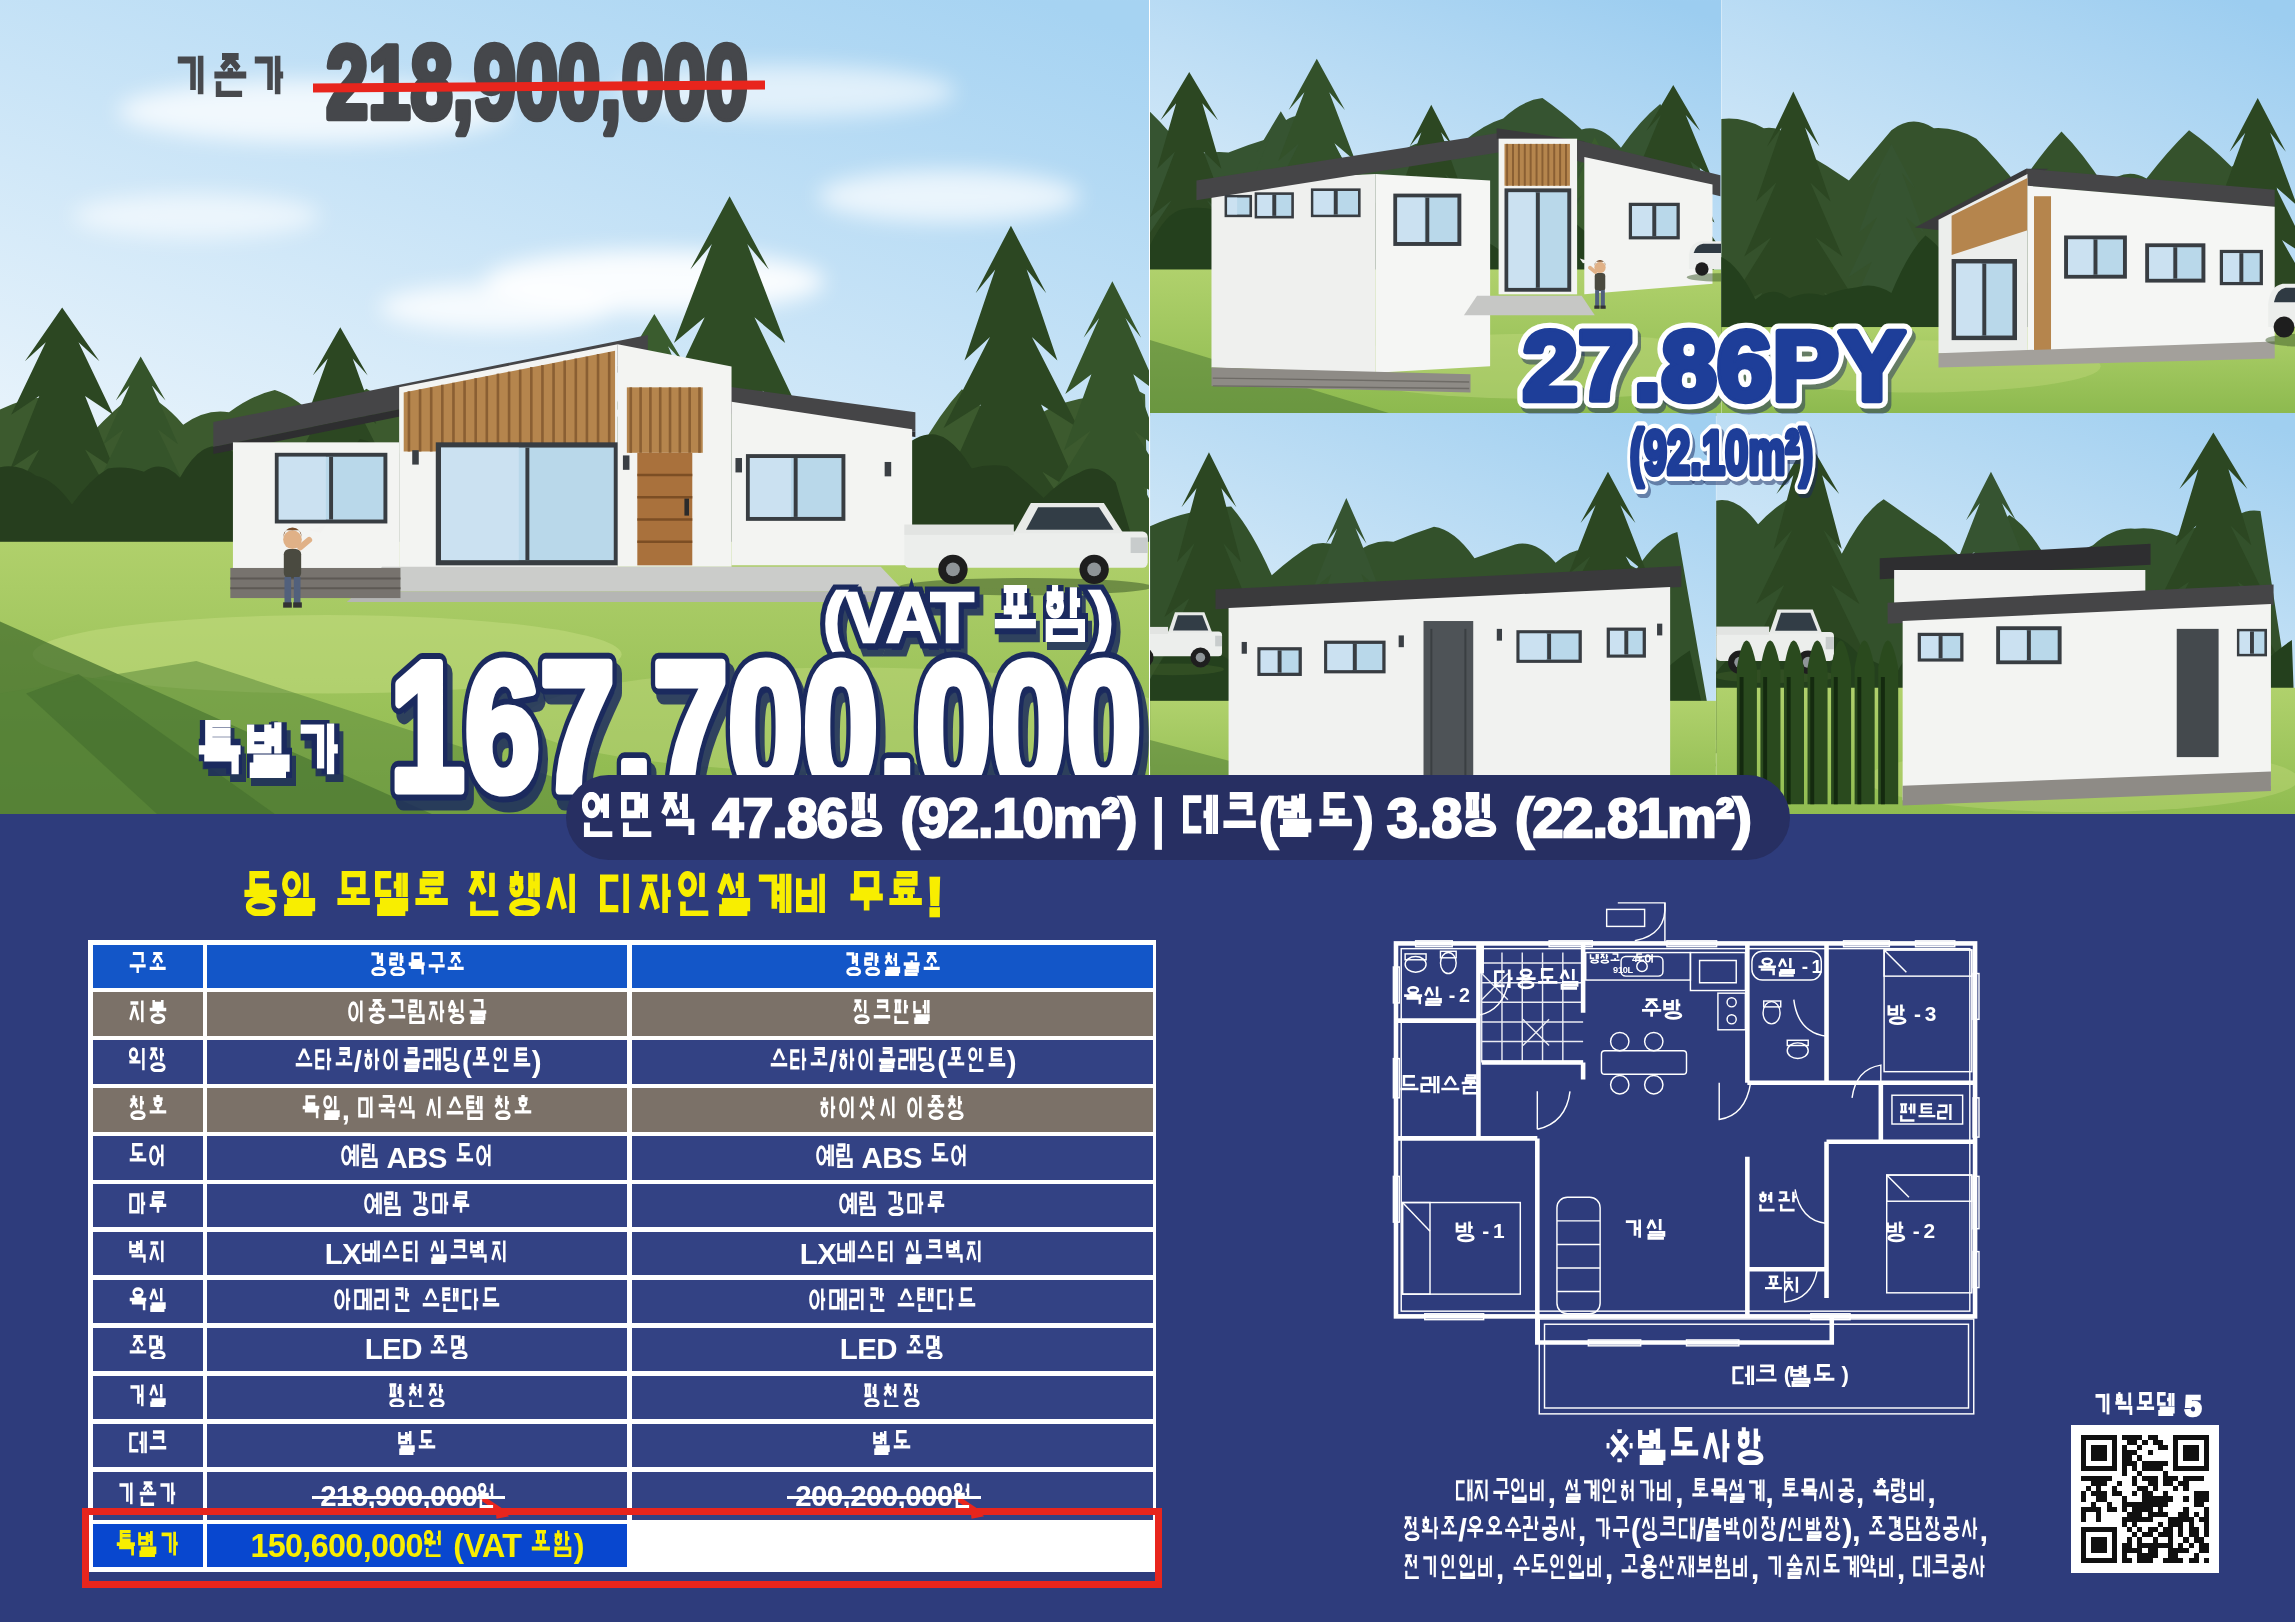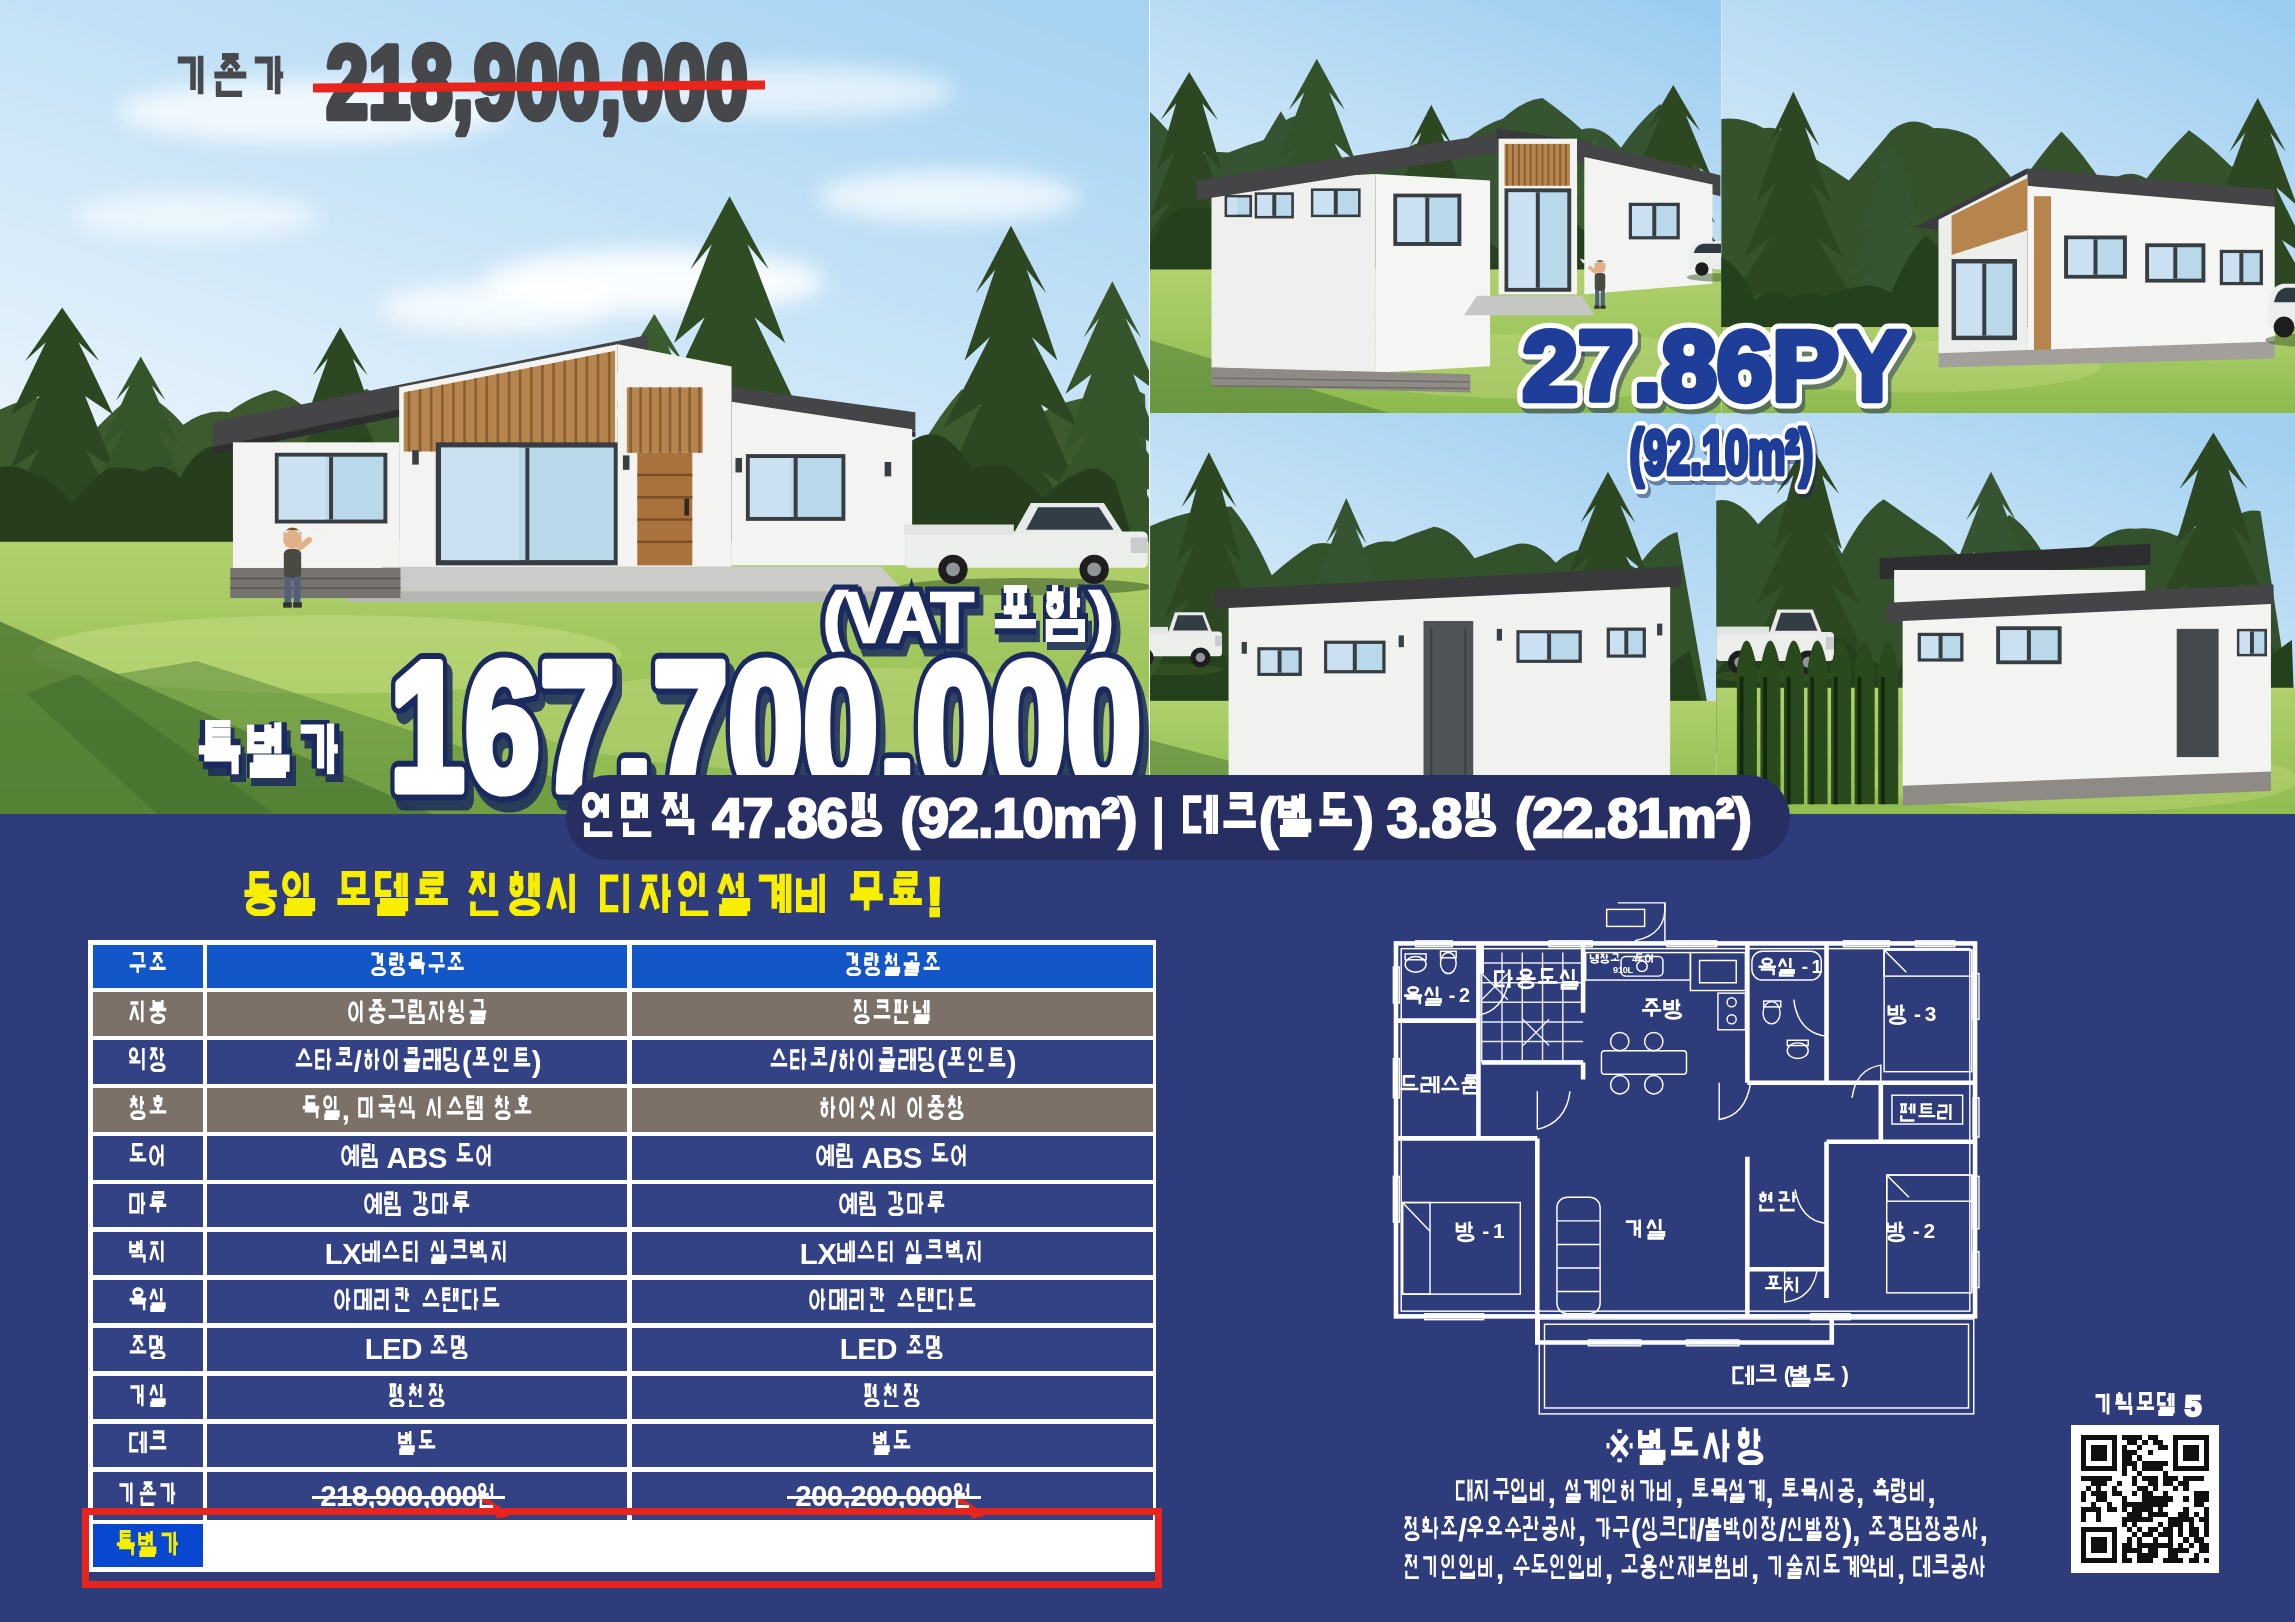--- a/index.html
+++ b/index.html
@@ -977,20 +977,29 @@
         </svg>
       </div>
       <div class="c l sp">
         <span class="cw"><svg class="hg" viewBox="0 0 100 100" preserveAspectRatio="none">
             <path d="M74 4H26V38H74M26 21H74M4 52H96M16 64H84V94" fill="none" stroke="currentColor" stroke-width="14"></path>
           </svg><svg class="hg" viewBox="0 0 100 100" preserveAspectRatio="none">
             <path d="M8 8V50H46V8M8 29H46M53 22.4H68M53 37.5H68M68 4V58M14 68H86V82H14V96H86" fill="none" stroke="currentColor" stroke-width="14"></path>
           </svg><svg class="hg" viewBox="0 0 100 100" preserveAspectRatio="none">
             <path d="M8 16H52V84M74 50H90M74 6V94" fill="none" stroke="currentColor" stroke-width="14"></path>
           </svg></span>
+      </div>
+      <div class="c sp">
+        <span class="cw"><span class="lt">150,600,000</span><svg class="hg" viewBox="0 0 100 100" preserveAspectRatio="none">
+            <path d="M6 22a17 16 0 1 0 34 0a17 16 0 1 0 -34 0M2 46H60M31 46V60M65 29H78M78 2V56M16 66V96H84" fill="none" stroke="currentColor" stroke-width="14"></path>
+          </svg><span class="lt"> (VAT </span><svg class="hg" viewBox="0 0 100 100" preserveAspectRatio="none">
+            <path d="M24 6H76M37.5 6V44M62.5 6V44M24 44H76M4 68H96M50 68V46" fill="none" stroke="currentColor" stroke-width="14"></path>
+          </svg><svg class="hg" viewBox="0 0 100 100" preserveAspectRatio="none">
+            <path d="M20.2 8H33.8M8 18.9H46M14.8 37.4a12.2 12.6 0 1 0 24.3 0a12.2 12.6 0 1 0 -24.3 0M68 31H83M68 4V58M14 68H86V96H14Z" fill="none" stroke="currentColor" stroke-width="14"></path>
+          </svg><span class="lt">)</span></span>
       </div>
     </div>
     <div class="abs redbox"></div>
     <svg class="ov" style="left:1392px;top:895px" width="589" height="530" viewBox="0 0 900 810">
       <g stroke="#fff" fill="none">
         <g stroke-width="2.2">
           <path d="M345 12h72v60"></path>
           <path d="M417 12q4 48 -46 58"></path>
           <rect x="328" y="22" width="58" height="26"></rect>
         </g>

